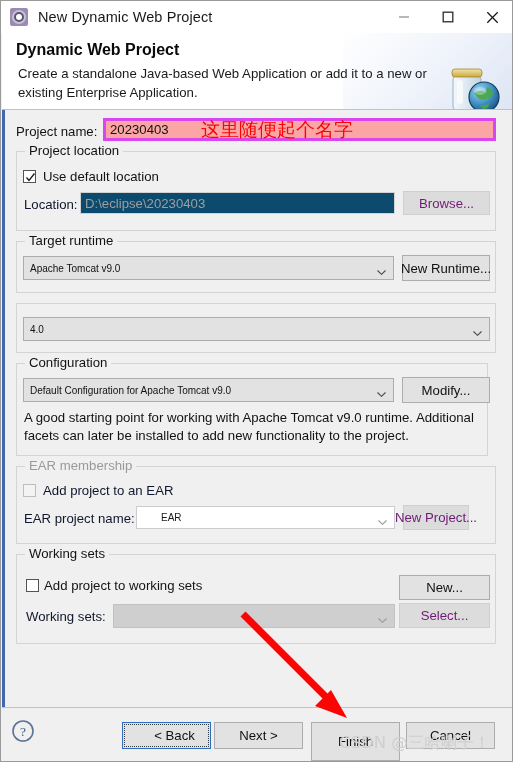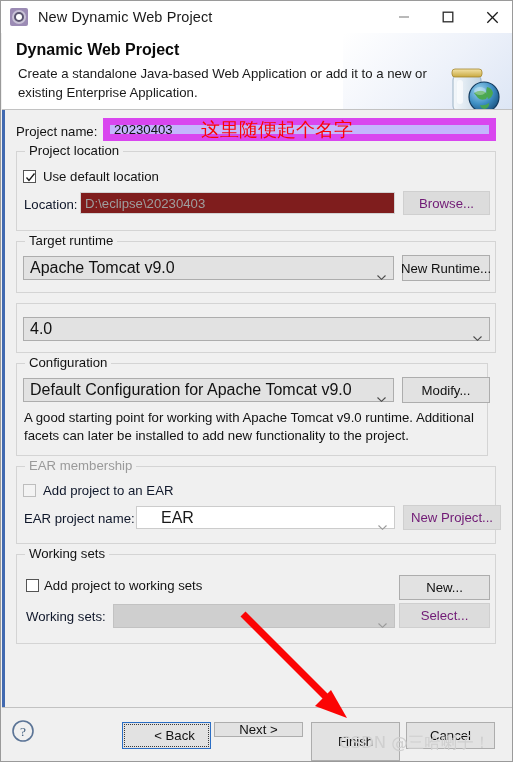--- a/index.html
+++ b/index.html
@@ -156,43 +156,43 @@
     padding: 0 4px;
     background: #f0f0f0;
     font-size: 13.2px;
     color: #121212;
     white-space: nowrap;
   }
   .group > .glabel.dim { color: #9a9a9a; }
 
   .textbox {
     position: absolute;
-    background: #c4b5fd;
-    border: 7px solid #d946ef;
+    background: #fca5a5;
+    border: 3px solid #d946ef;
     box-sizing: border-box;
     font-size: 13.2px;
     color: #111111;
     display: flex;
     align-items: center;
     padding-left: 4px;
     overflow: hidden;
     white-space: nowrap;
   }
   .textbox.disabled {
-    background: #7f1d1d;
+    background: #0c4a6e;
     border: 1px solid #d2d2d2;
     color: #9e9e9e;
   }
 
   .combo {
     position: absolute;
     background: #e2e2e2;
     border: 1px solid #adadad;
     box-sizing: border-box;
-    font-size: 16px;
+    font-size: 10px;
     color: #111111;
     display: flex;
     align-items: center;
     padding-left: 6px;
     white-space: nowrap;
   }
   .combo.white {
     background: #ffffff;
     border: 1px solid #cccccc;
     padding-left: 24px;
@@ -449,21 +449,21 @@
         <span>EAR project name:</span>
       </div>
       <div class="combo white" style="left:119px; top:39px; width:259px; height:23px;">
         <span style="color:#1a1a1a;">EAR</span>
         <span class="arrow">
           <svg width="9" height="5" viewBox="0 0 9 5">
               <polyline points="0.5,0.5 4.5,4.3 8.5,0.5" fill="none" stroke="#9a9a9a" stroke-width="1.1"></polyline>
             </svg>
         </span>
       </div>
-      <div class="btn disabled" style="left:386px; top:38px; width:98px; height:25px;">
+      <div class="btn disabled" style="left:386px; top:38px; width:66px; height:25px;">
         <span>New Project...</span>
       </div>
     </div>
 
     <div class="group" style="left:14px; top:444px; width:480px; height:90px;">
       <div class="glabel">Working sets</div>
 
       <div class="chk" style="left:9px; top:24px;"></div>
       <div class="lbl" style="left:27px; top:23px;">
         <span>Add project to working sets</span>
@@ -492,21 +492,21 @@
   <div class="footer">
     <div class="help-icon">
       <svg width="24" height="24" viewBox="0 0 24 24">
         <circle cx="12" cy="12" r="10" fill="#f0f0f0" stroke="#5b7496" stroke-width="1.6"></circle>
         <text x="12" y="17" font-size="13.5" font-family="Liberation Serif, serif" fill="#44607f" text-anchor="middle">?</text>
       </svg>
     </div>
     <div class="btn focused" style="left:120px; top:14px; width:89px; height:27px;">
       <span>&lt; Back</span>
     </div>
-    <div class="btn" style="left:212px; top:14px; width:89px; height:15px;">
+    <div class="btn" style="left:212px; top:14px; width:89px; height:27px;">
       <span>Next &gt;</span>
     </div>
     <div class="btn" style="left:309px; top:14px; width:89px; height:39px;align-items:center;">
       <span>Finish</span>
     </div>
     <div class="btn" style="left:404px; top:14px; width:89px; height:27px;">
       <span>Cancel</span>
     </div>
   </div>
 

